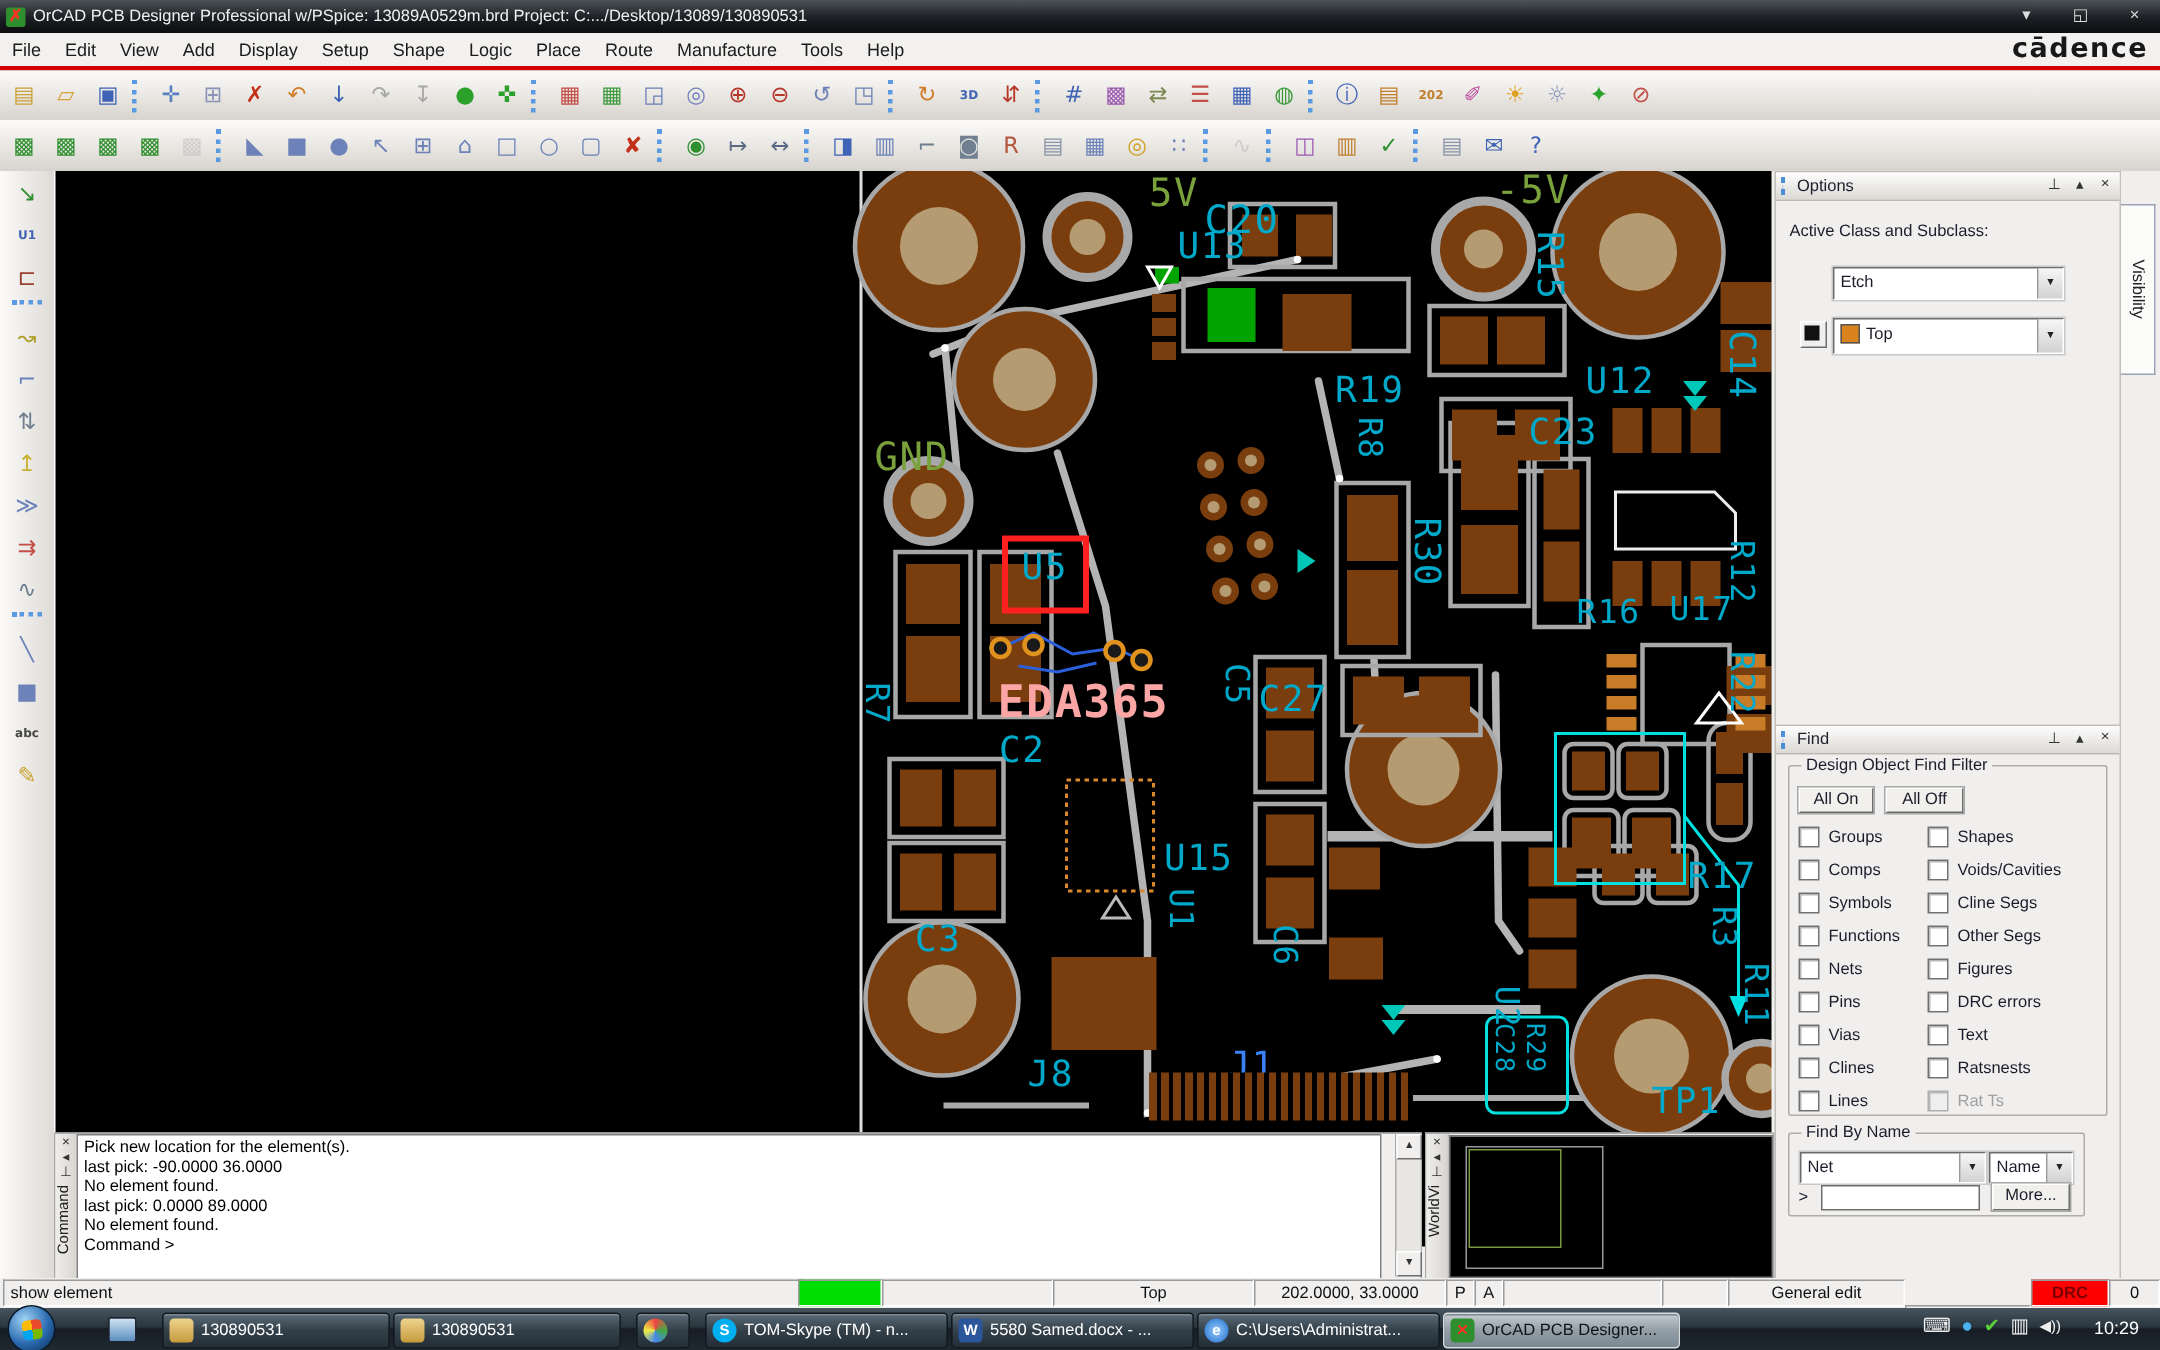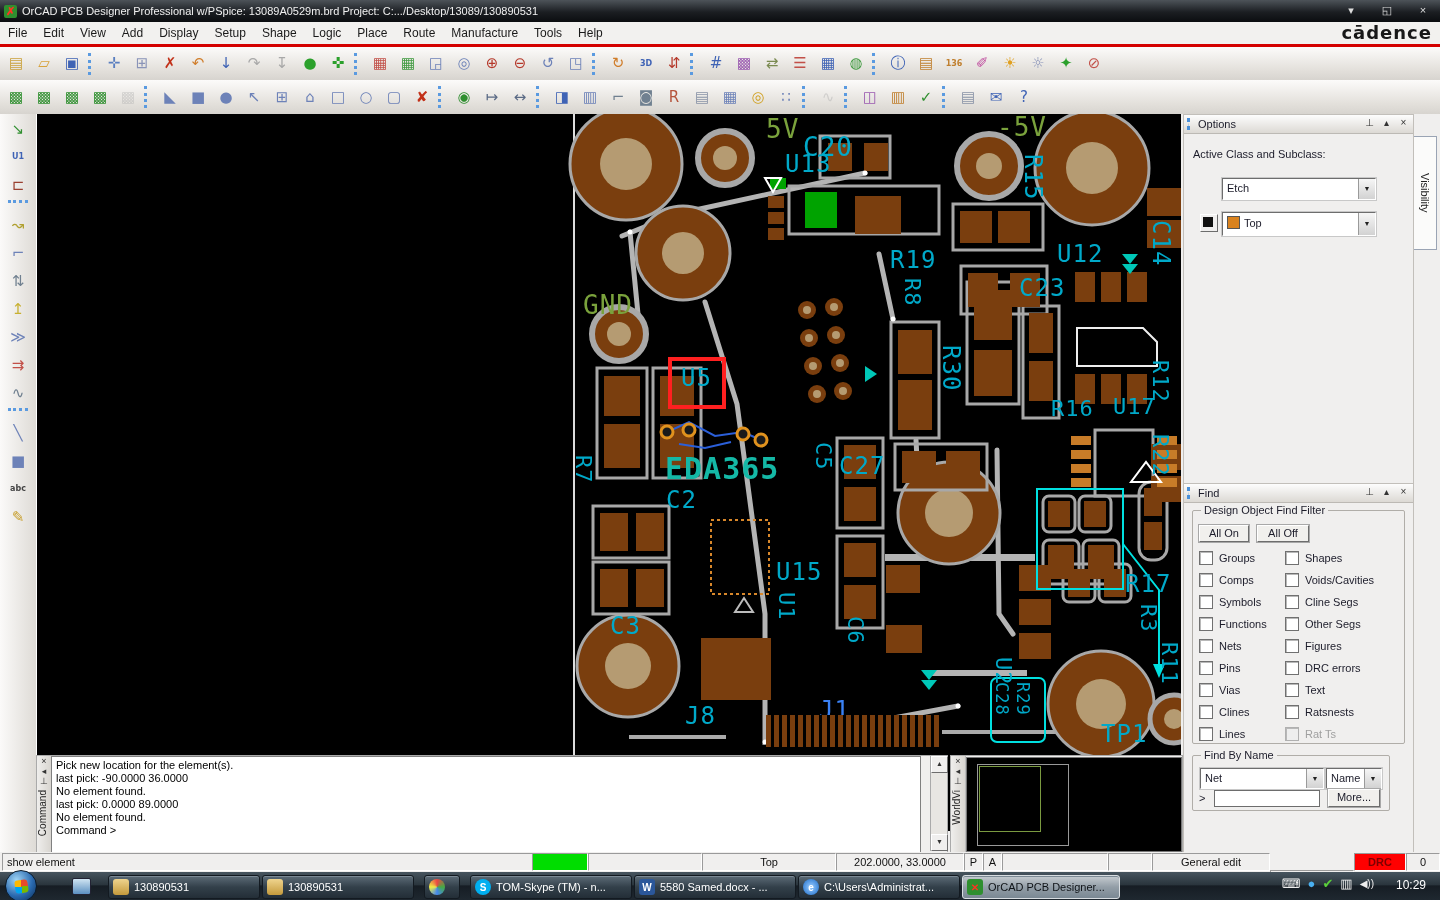--- a/index.html
+++ b/index.html
@@ -230,21 +230,21 @@
         <span class="g" style="color: rgb(63, 154, 63);">◍</span>
       </div>
       <div class="tsep"></div>
       <div class="tbtn">
         <span class="g" style="color: rgb(63, 99, 181);">ⓘ</span>
       </div>
       <div class="tbtn">
         <span class="g" style="color: rgb(192, 128, 48);">▤</span>
       </div>
       <div class="tbtn">
-        <span class="g small" style="color: rgb(192, 128, 48);">136</span>
+        <span class="g small" style="color: rgb(192, 128, 48);">202</span>
       </div>
       <div class="tbtn">
         <span class="g" style="color: rgb(192, 80, 160);">✐</span>
       </div>
       <div class="tbtn">
         <span class="g" style="color: rgb(224, 160, 32);">☀</span>
       </div>
       <div class="tbtn">
         <span class="g" style="color: rgb(136, 146, 184);">☼</span>
       </div>
@@ -642,21 +642,21 @@
         <div class="pcb-label rot" style="left: 977px; top: 543px; color: rgb(0, 169, 201); font-size: 22px;">U2</div>
         <div class="pcb-label rot" style="left: 973px; top: 568px; color: rgb(0, 169, 201); font-size: 17px;">C28</div>
         <div class="pcb-label rot" style="left: 994px; top: 568px; color: rgb(0, 169, 201); font-size: 17px;">R29</div>
         <div class="pcb-label" style="left: 1088px; top: 458px; color: rgb(0, 169, 201); font-size: 24px;">R17</div>
         <div class="pcb-label rot" style="left: 1122px; top: 490px; color: rgb(0, 169, 201); font-size: 22px;">R3</div>
         <div class="pcb-label rot" style="left: 1143px; top: 528px; color: rgb(0, 169, 201); font-size: 22px;">R11</div>
         <div class="pcb-label rot" style="left: 1134px; top: 246px; color: rgb(0, 169, 201); font-size: 22px;">R12</div>
         <div class="pcb-label rot" style="left: 1134px; top: 320px; color: rgb(0, 169, 201); font-size: 22px;">R22</div>
         <div class="pcb-label rot" style="left: 557px; top: 341px; color: rgb(0, 169, 201); font-size: 22px;">R7</div>
         <div class="pcb-label" style="left: 1064px; top: 608px; color: rgb(0, 169, 201); font-size: 24px;">TP1</div>
-        <div class="pcb-label" style="left: 628px; top: 340px; color: #14b8a6; font-size: 30px; font-weight: bold;">EDA365</div>
+        <div class="pcb-label" style="left: 628px; top: 340px; color: #fca5a5; font-size: 30px; font-weight: bold;">EDA365</div>
       </div>
     <div style="position:absolute;left:729px;top:601px;width:176px;height:32px;
       background:repeating-linear-gradient(90deg,#7a3e0e 0 5px,#000 5px 8px);"></div>
   </div>
 
   <div class="rightcol"></div>
 
   <div class="dockpanel" style="left:1183px;top:114px;height:369px;">
     <div class="dockhead">
       <div class="grip"></div>

